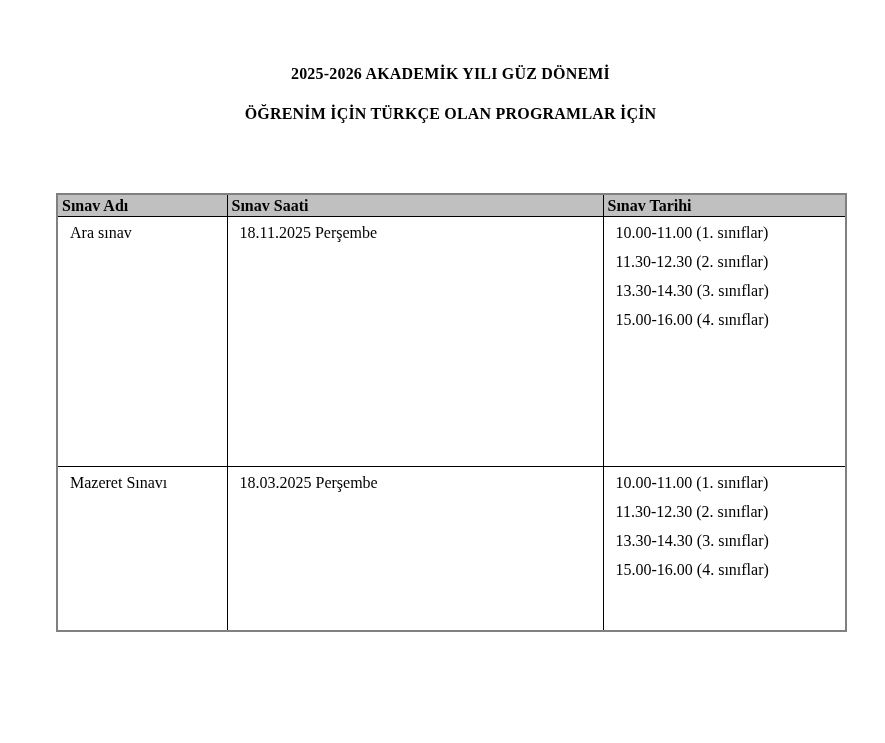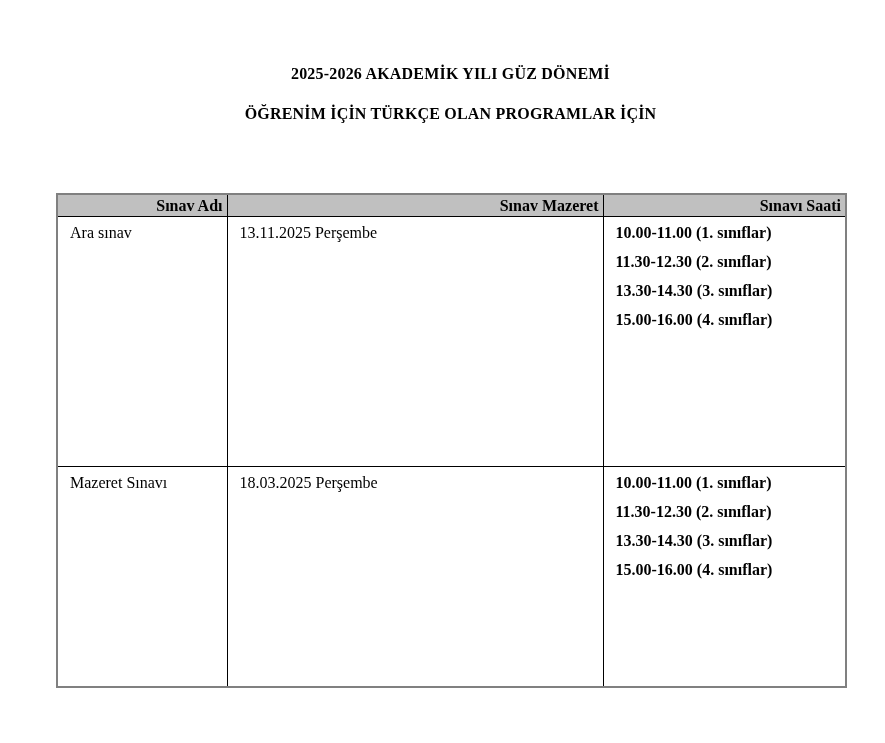--- a/index.html
+++ b/index.html
@@ -51,61 +51,61 @@
   .exam-table col.c3 { width: 243px; }
   .exam-table th, .exam-table td {
     border: 1px solid var(--border-color);
     vertical-align: top;
     padding: 1px 8px 2px 8px;
   }
   .exam-table { border: 2px solid var(--outer-border-color); }
   .exam-table thead th {
     background: var(--header-bg);
     font-weight: bold;
-    text-align: right;
+    text-align: left;
     height: 16px;
     padding: 1px 4px;
     line-height: 19px;
     font-family: Liberation Serif, serif;
   }
   .row-first td { height: 250px; }
-  .row-second td { height: 220px; }
+  .row-second td { height: 164px; }
   .cell-text { line-height: 21px; }
-  .time-line { line-height: 21px; white-space: nowrap; font-weight: bold; }
+  .time-line { line-height: 21px; white-space: nowrap; }
 </style>
 </head>
 <body>
 
 <div class="doc">
 
   <div class="title-block">
     <div class="title-line">2025-2026 AKADEMİK YILI GÜZ DÖNEMİ</div>
     <div class="title-line">ÖĞRENİM İÇİN TÜRKÇE OLAN PROGRAMLAR İÇİN</div>
   </div>
 
   <table class="exam-table">
     <colgroup>
       <col class="c1">
         <col class="c2">
         <col class="c3">
     </colgroup>
     <thead>
       <tr>
         <th>Sınav Adı</th>
-        <th>Sınav Mazeret</th>
-        <th>Sınavı Saati</th>
+        <th>Sınav Saati</th>
+        <th>Sınav Tarihi</th>
       </tr>
     </thead>
     <tbody>
       <tr class="row-first">
         <td>
           <div class="cell-text">Ara sınav</div>
         </td>
         <td>
-          <div class="cell-text">13.11.2025 Perşembe</div>
+          <div class="cell-text">18.11.2025 Perşembe</div>
         </td>
         <td>
           <div class="time-line">10.00-11.00 (1. sınıflar)</div>
           <div class="time-line">11.30-12.30 (2. sınıflar)</div>
           <div class="time-line">13.30-14.30 (3. sınıflar)</div>
           <div class="time-line">15.00-16.00 (4. sınıflar)</div>
         </td>
       </tr>
       <tr class="row-second">
         <td>

